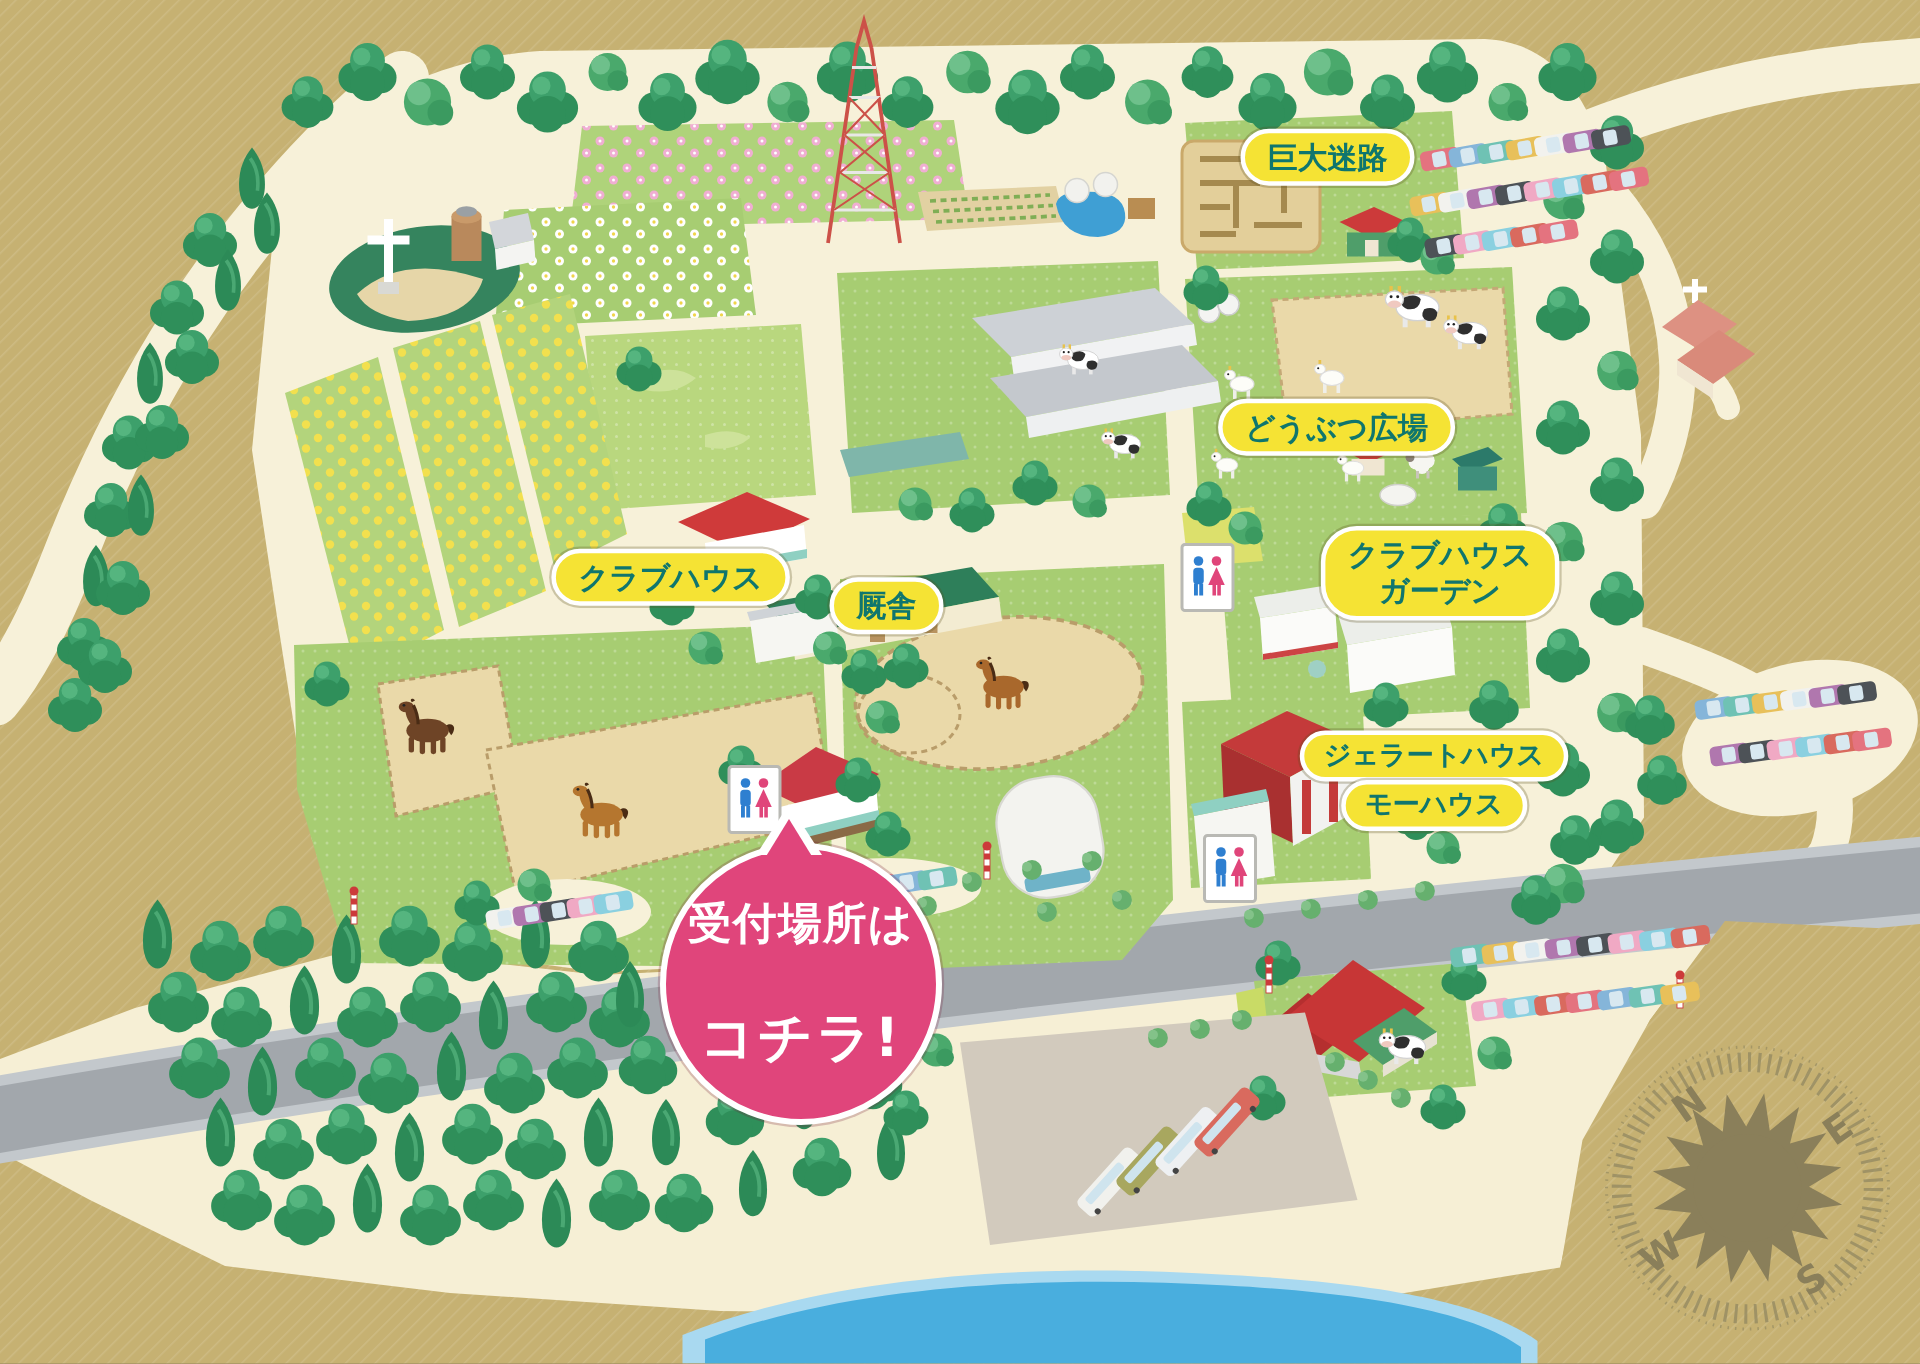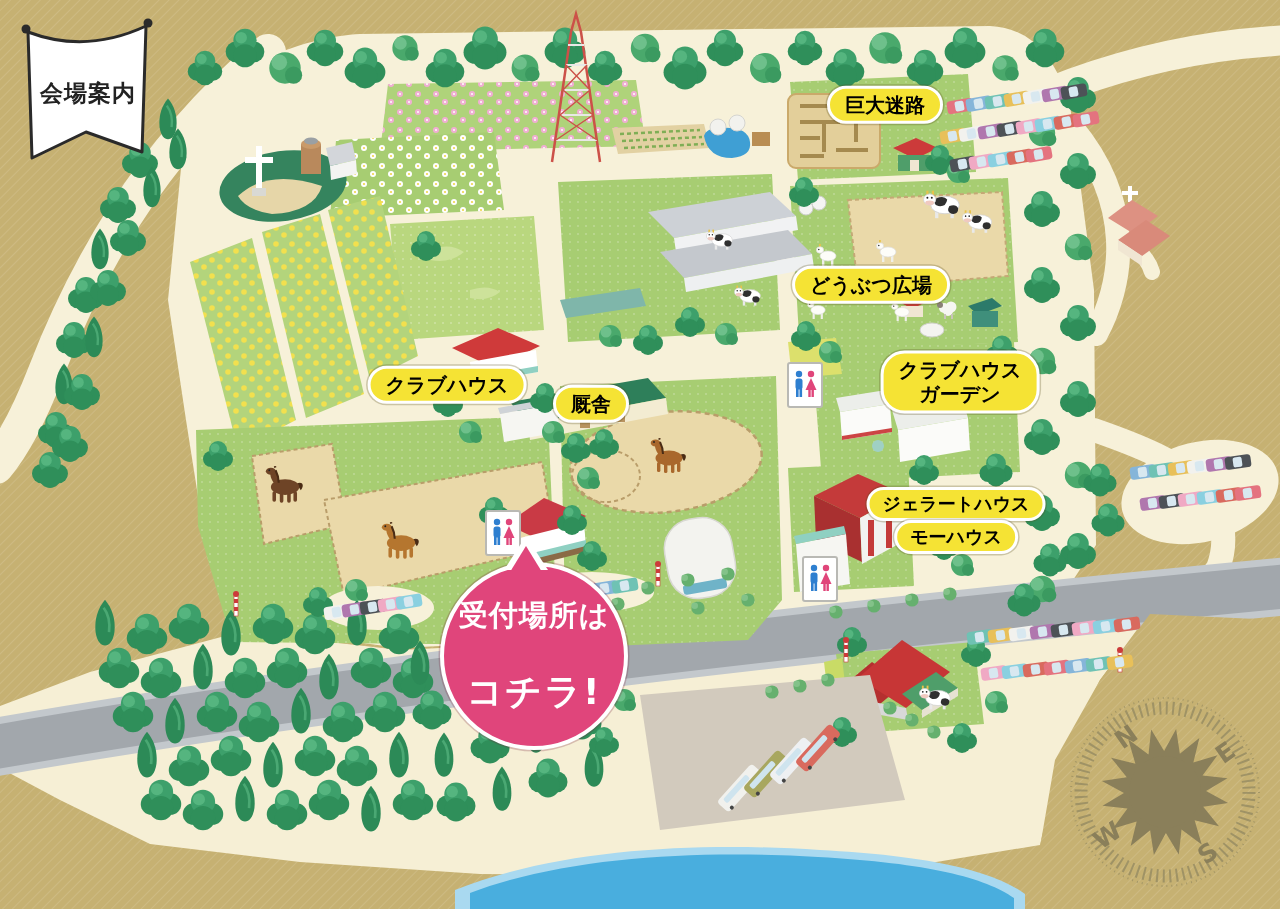--- a/index.html
+++ b/index.html
@@ -2,21 +2,21 @@
 <html><head>
 <meta charset="utf-8">
 <style>
   html,body{margin:0;padding:0;background:#9b8b5e;}
   .map{position:relative;width:1280px;height:909px;overflow:hidden;
        font-family:"DejaVu Sans","Liberation Sans",sans-serif;}
   .map svg.scene{position:absolute;left:0;top:0;}
   
   .pill{position:absolute;transform:translate(-50%,-50%);background:#f5e334;
         border:3px solid #fff;border-radius:24px;padding:4px 15px;
-        font-weight:bold;color:#000000;font-size:20px;line-height:1.22;
+        font-weight:bold;color:#0f766e;font-size:20px;line-height:1.22;
         text-align:center;white-space:nowrap;z-index:30;
         box-shadow:0 0 0 1.5px rgba(90,80,30,.28);}
   .pill .l{display:block;}
   .pill.small{font-size:18px;padding:3px 13px;}
   
   .callout{position:absolute;left:440px;top:562px;width:180px;height:180px;
            background:#e0457b;border:4px solid #fff;border-radius:50%;
            display:flex;flex-direction:column;justify-content:center;align-items:center;
            z-index:40;box-shadow:0 0 0 1.5px rgba(120,30,60,.25);gap:28px;}
   .callout .tip-w{position:absolute;left:60px;top:-30px;width:0;height:0;
@@ -651,39 +651,31 @@
     <rect x="5" y="21" width="2.6" height="8" fill="#2e7fd0"></rect>
         <rect x="8.5" y="21" width="2.6" height="8" fill="#2e7fd0"></rect>
     <circle cx="20" cy="6" r="3.2" fill="#e0457a"></circle>
         <polygon points="20,10 25.5,22 14.5,22" fill="#e0457a"></polygon>
     <rect x="17.3" y="22" width="2.4" height="7" fill="#e0457a"></rect>
         <rect x="20.5" y="22" width="2.4" height="7" fill="#e0457a"></rect>
   </svg>
 </div>
 
 <div class="pill" style="left:885px;top:105px">巨大迷路</div>
-<div class="pill" style="left:871px;top:285px">どうぶつ広場</div>
+<div class="pill" style="left:891px;top:285px">どうぶつ広場</div>
 <div class="pill" style="left:447px;top:385px">クラブハウス</div>
 <div class="pill" style="left:591px;top:404px">厩舎</div>
 <div class="pill" style="left:960px;top:382px">
   <span class="l">クラブハウス</span>
   <span class="l">ガーデン</span>
 </div>
 <div class="pill small" style="left:956px;top:504px">ジェラートハウス</div>
 <div class="pill small" style="left:956px;top:537px">モーハウス</div>
 
 <div class="callout">
   <div class="tip-w"></div>
   <div class="tip"></div>
   <div class="c1">受付場所は</div>
   <div class="c2">コチラ!</div>
 </div>
 
-<div class="banner">
-  <svg width="150" height="160" viewBox="0 0 150 160">
-    <path d="M14,20 Q72,42 132,14 L128,140 L72,120 L18,146 Z" fill="#fff" stroke="#2a2a2a" stroke-width="3" stroke-linejoin="round"></path>
-    <circle cx="12" cy="17" r="4.5" fill="#2a2a2a"></circle>
-    <circle cx="134" cy="11" r="4.5" fill="#2a2a2a"></circle>
-  </svg>
-  <div class="txt">会場案内</div>
+
 </div>
 
-</div>
-
 </body></html>

